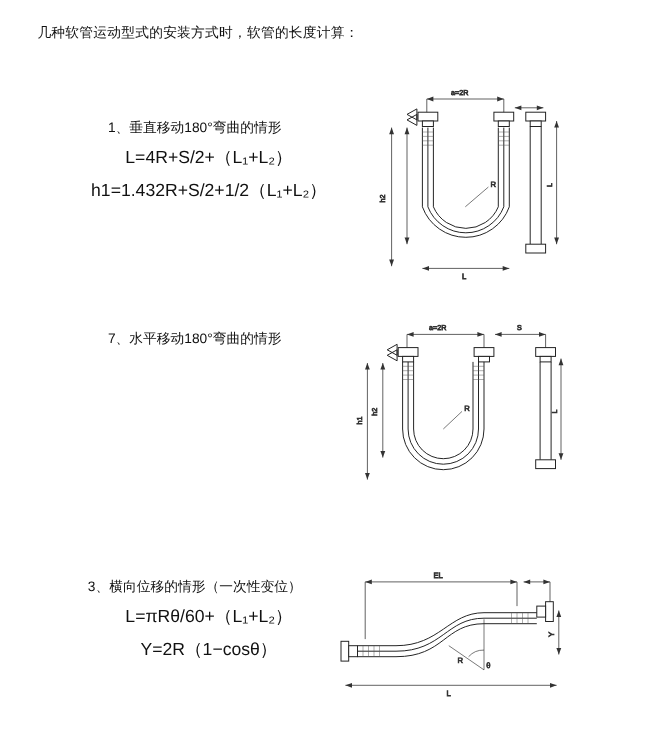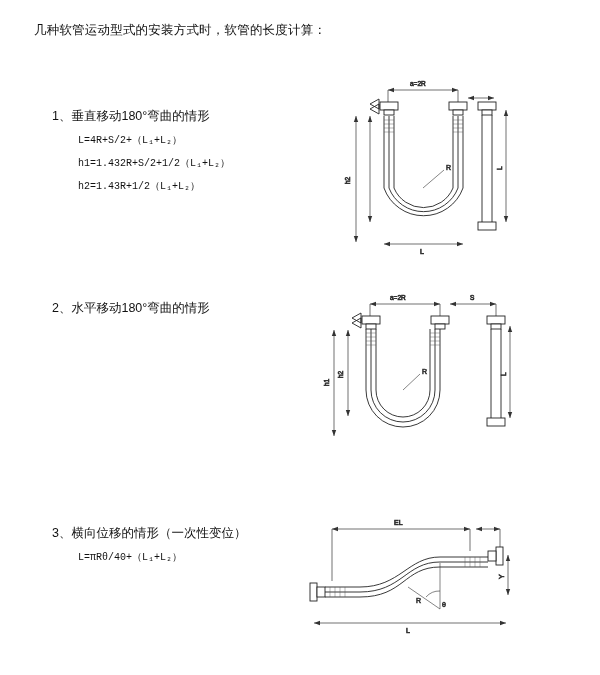--- a/index.html
+++ b/index.html
@@ -36,52 +36,51 @@
     width: 600px;
   }
   .sec1 { top: 108px; }
   .sec2 { top: 300px; }
   .sec3 { top: 525px; }
 
   .text-col {
     position: absolute;
     left: 52px;
     width: 250px;
+    text-align: center;
   }
   .sec-title {
     font-size: 12.5px;
     color: #111;
     white-space: nowrap;
     margin-bottom: 8px;
   }
   .formula {
-    font-size: 10px;
+    font-size: 16px;
     color: #111;
     white-space: nowrap;
     margin: 0 0 9px 26px;
-    font-family: Liberation Mono, monospace;
   }
   .fig {
     position: absolute;
   }
   .fig svg { display: block; }
 </style>
 </head>
 <body>
 
 <div class="page">
 
   <div class="heading">几种软管运动型式的安装方式时，软管的长度计算：</div>
 
   <div class="section sec1">
     <div class="text-col">
       <div class="sec-title">1、垂直移动180°弯曲的情形</div>
       <div class="formula">L=4R+S/2+（L₁+L₂）</div>
       <div class="formula">h1=1.432R+S/2+1/2（L₁+L₂）</div>
-      <div class="formula">h2=1.43R+1/2（L₁+L₂）</div>
     </div>
 
     <div class="fig" style="left:310px; top:-36px;">
       <svg width="250" height="190" viewBox="0 0 250 190">
         <g stroke="#333" fill="none" stroke-width="0.7">
 
           <line x1="78" y1="18" x2="148" y2="18"></line>
           <path d="M78 18 l6 -2.2 v4.4 z" fill="#333" stroke="none"></path>
           <path d="M148 18 l-6 -2.2 v4.4 z" fill="#333" stroke="none"></path>
           <line x1="78" y1="18" x2="78" y2="40" stroke-dasharray="0"></line>
@@ -154,21 +153,21 @@
           <path d="M74 172 l6 -2.2 v4.4 z" fill="#333" stroke="none"></path>
           <path d="M153 172 l-6 -2.2 v4.4 z" fill="#333" stroke="none"></path>
           <text x="110" y="182" font-size="7" fill="#333" font-family="'Liberation Sans', sans-serif">L</text>
         </g>
       </svg>
     </div>
   </div>
 
   <div class="section sec2">
     <div class="text-col">
-      <div class="sec-title">2、水平移动180°弯曲的情形</div>
+      <div class="sec-title">7、水平移动180°弯曲的情形</div>
     </div>
 
     <div class="fig" style="left:310px; top:-10px;">
       <svg width="250" height="170" viewBox="0 0 250 170">
         <g stroke="#333" fill="none" stroke-width="0.7">
 
           <line x1="60" y1="14" x2="130" y2="14"></line>
           <path d="M60 14 l6 -2.2 v4.4 z" fill="#333" stroke="none"></path>
           <path d="M130 14 l-6 -2.2 v4.4 z" fill="#333" stroke="none"></path>
           <text x="80" y="10" font-size="6.5" fill="#333" font-family="'Liberation Sans', sans-serif">a=2R</text>
@@ -237,21 +236,22 @@
           <line x1="93" y1="100" x2="110" y2="84"></line>
           <text x="112" y="84" font-size="7" fill="#333" font-family="'Liberation Sans', sans-serif">R</text>
         </g>
       </svg>
     </div>
   </div>
 
   <div class="section sec3">
     <div class="text-col">
       <div class="sec-title">3、横向位移的情形（一次性变位）</div>
-      <div class="formula">L=πRθ/40+（L₁+L₂）</div>
+      <div class="formula">L=πRθ/60+（L₁+L₂）</div>
+      <div class="formula">Y=2R（1−cosθ）</div>
     </div>
 
     <div class="fig" style="left:290px; top:-14px;">
       <svg width="270" height="130" viewBox="0 0 270 130">
         <g stroke="#333" fill="none" stroke-width="0.7">
 
           <line x1="42" y1="18" x2="180" y2="18"></line>
           <path d="M42 18 l6 -2.2 v4.4 z" fill="#333" stroke="none"></path>
           <path d="M180 18 l-6 -2.2 v4.4 z" fill="#333" stroke="none"></path>
           <text x="104" y="14" font-size="7" fill="#333" font-family="'Liberation Sans', sans-serif">EL</text>

